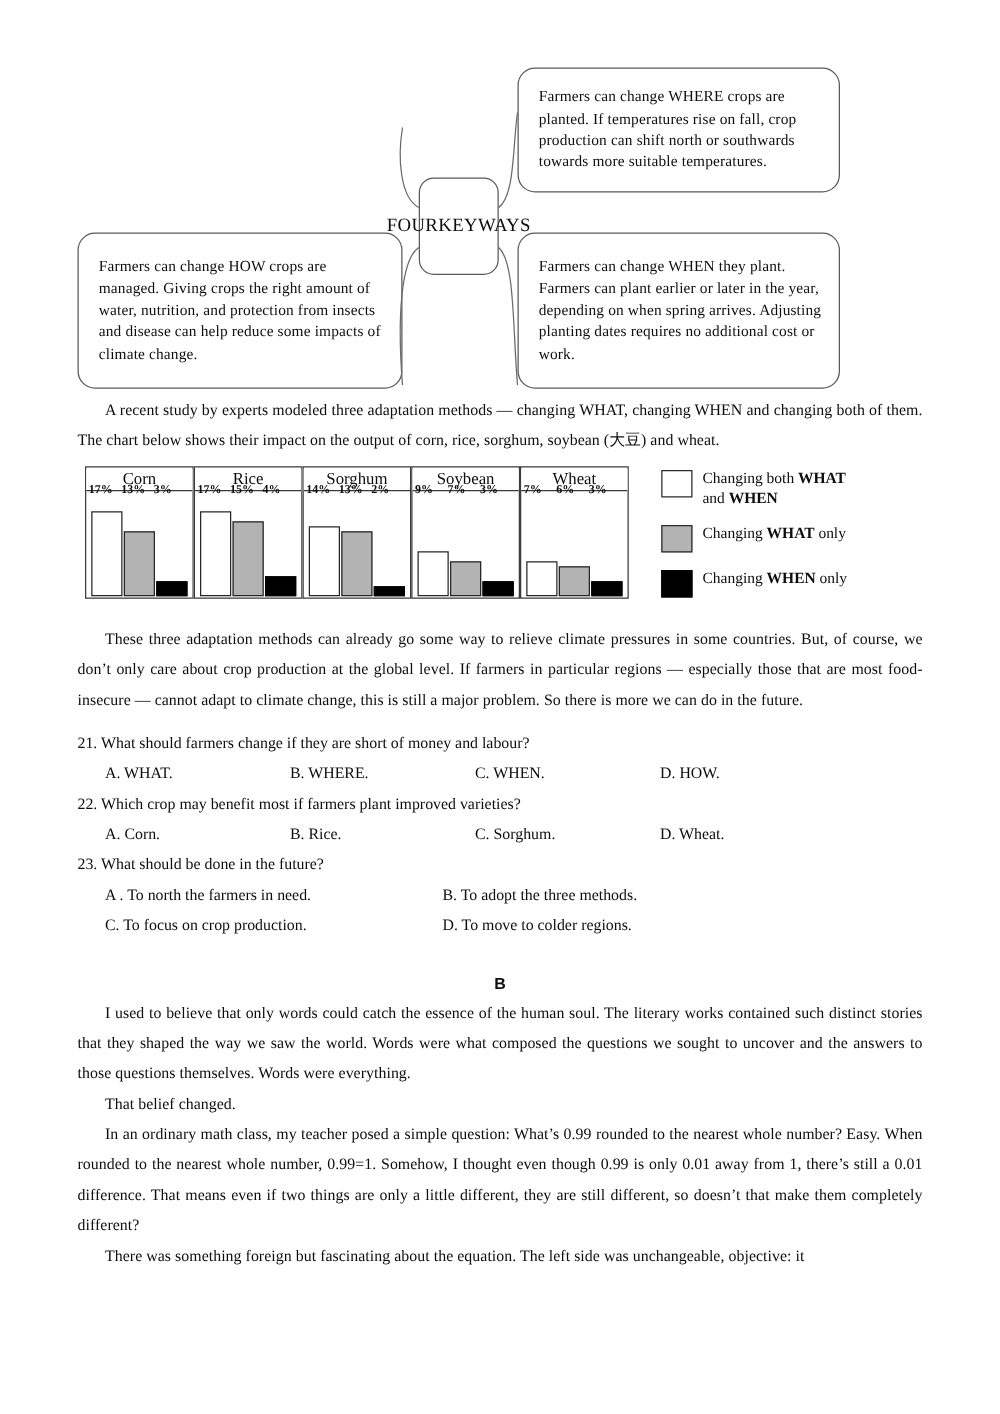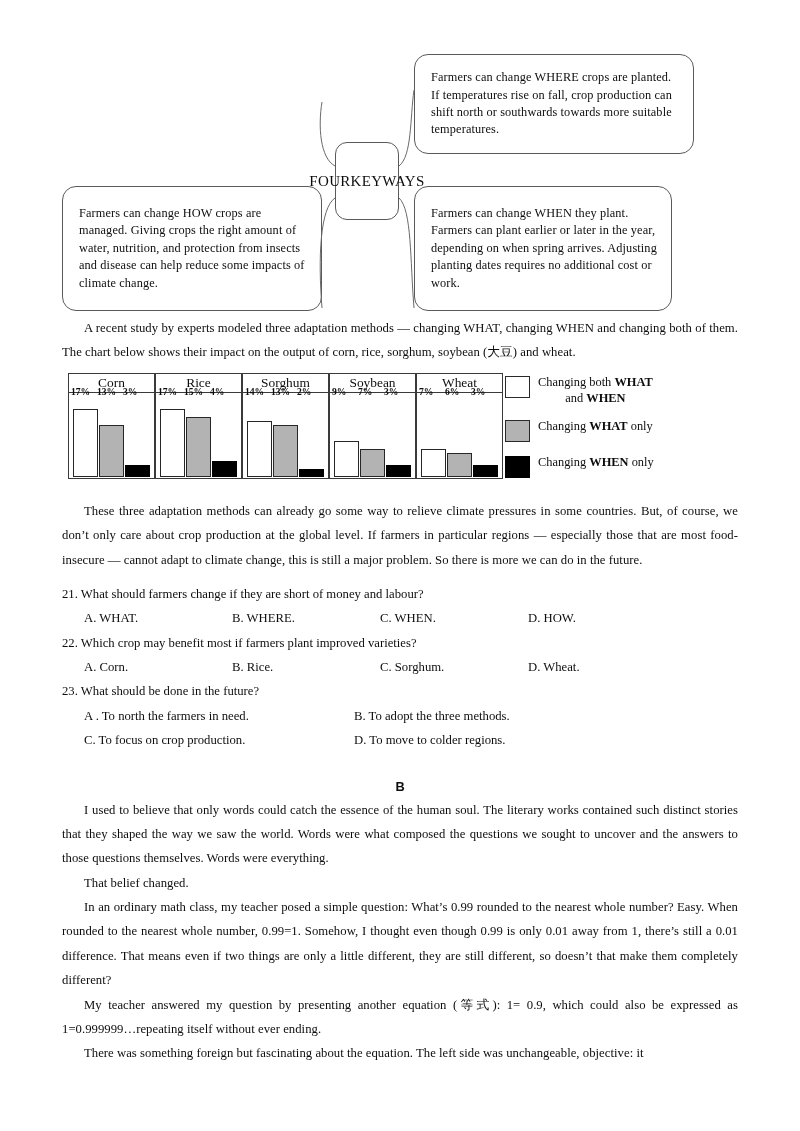--- a/index.html
+++ b/index.html
@@ -28,21 +28,21 @@
     border: 1px solid #5a5a5a;
     border-radius: 14px;
     background: #fff;
     padding: 12px 14px 12px 16px;
     font-size: 12.3px;
     line-height: 1.42;
     letter-spacing: .01em;
   }
   .dbox p { margin: 0; }
   .dbox-tl { left: 62px;  top: 8px;   width: 260px; height: 115px; }
-  .dbox-tr { left: 414px; top: 8px;   width: 280px; height: 100px; display:flex; align-items:center;}
+  .dbox-tr { left: 414px; top: 8px;   width: 258px; height: 100px; display:flex; align-items:center;}
   .dbox-bl { left: 62px;  top: 140px; width: 260px; height: 125px; display:flex; align-items:center;}
   .dbox-br { left: 414px; top: 140px; width: 258px; height: 125px; display:flex; align-items:center;}
   .dbox-tl { display:flex; align-items:center; }
 
   .center-box {
     position: absolute;
     left: 335px; top: 96px;
     width: 64px; height: 78px;
     border: 1px solid #5a5a5a;
     border-radius: 12px;
@@ -107,23 +107,22 @@
     bottom: 100%;
     left: -2px;
     font-size: 9.6px;
     font-weight: bold;
     line-height: 1.05;
     white-space: nowrap;
     padding-bottom: 0px;
   }
 
   .legend {
-    position: absolute; left: 505px; top: 2px;
+    position: absolute; left: 529px; top: 2px;
     width: 270px;
-    text-align: center;
   }
   .legend-row { display: flex; align-items: flex-start; margin-bottom: 8px; }
   .legend-row:nth-child(1) { margin-bottom: 12px; }
   .legend-row:nth-child(2) { margin-bottom: 13px; }
   .swatch { width: 25px; height: 22px; border: 1px solid #2a2a2a; flex: 0 0 auto; margin-top: 1px; }
   .swatch.w { background: #fff; }
   .swatch.g { background: #b3b3b3; }
   .swatch.k { background: #000; border-color: #000; }
   .legend-text { margin-left: 8px; font-size: 12.4px; line-height: 1.28; }
   .legend-text b { font-weight: bold; }
@@ -337,16 +336,15 @@
       <div class="opts two">
         <span class="opt">C.  To focus on crop production.</span>
         <span class="opt">D. To move to colder regions.</span>
       </div>
     </div>
 
   <div class="section-label">B</div>
   <p class="para">I used to believe that only words could catch the essence of the human soul. The literary works contained such distinct stories that they shaped the way we saw the world. Words were what composed the questions we sought to uncover and the answers to those questions themselves. Words were everything.</p>
   <p class="para">That belief changed.</p>
   <p class="para">In an ordinary math class, my teacher posed a simple question: What’s 0.99 rounded to the nearest whole number? Easy. When rounded to the nearest whole number, 0.99=1. Somehow, I thought even though 0.99 is only 0.01 away from 1, there’s still a 0.01 difference. That means even if two things are only a little different, they are still different, so doesn’t that make them completely different?</p>
-  <p class="para">My teacher answered my question by presenting another equation (等式): 1= 0.9, which could also be expressed as 1=0.999999…repeating itself without ever ending.</p>
   <p class="para">There was something foreign but fascinating about the equation. The left side was unchangeable, objective: it</p>
 
 </div>
 
 </body></html>

